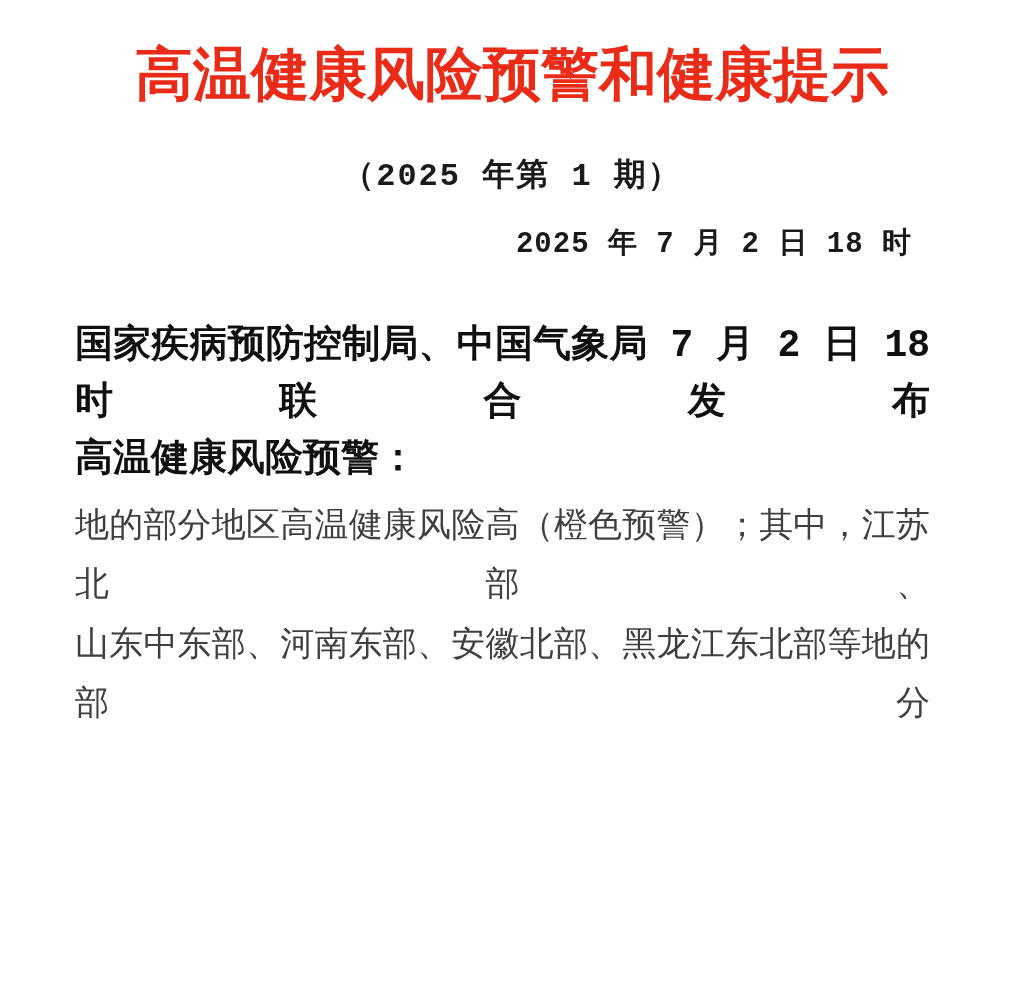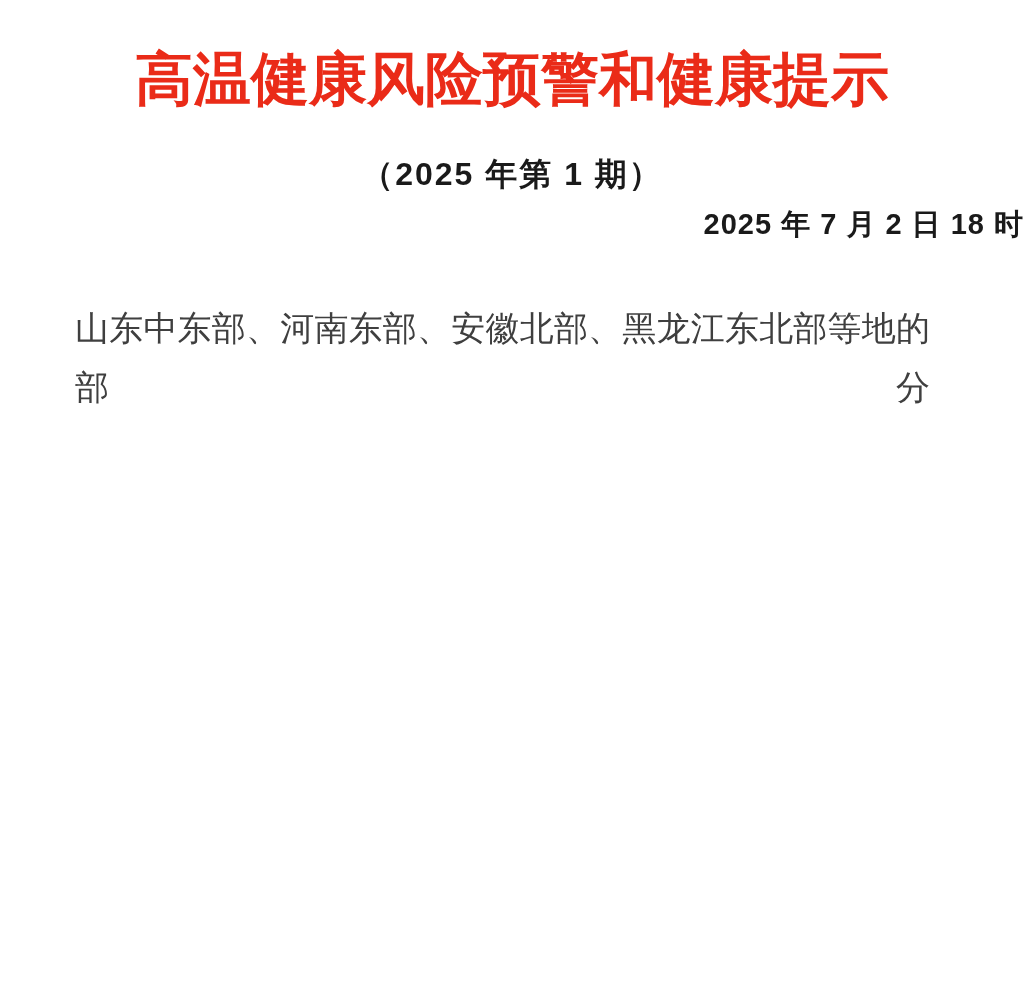--- a/index.html
+++ b/index.html
@@ -7,21 +7,21 @@
     padding: 0;
     background: #ffffff;
   }
   .page {
     position: relative;
     box-sizing: border-box;
     width: 1024px;
     height: 752px;
     background: #ffffff;
     padding-top: 46px;
-    font-family: Liberation Sans, sans-serif;
+    font-family: Liberation Mono, monospace;
     overflow: hidden;
   }
   .doc-title {
     margin: 0 80px;
     text-align: center;
     font-size: 58px;
     font-weight: bold;
     line-height: 1.15;
     letter-spacing: 0px;
     color: #ea2b18;
@@ -29,21 +29,22 @@
   }
   .issue-line {
     margin-top: 40px;
     text-align: center;
     font-size: 32px;
     font-weight: bold;
     letter-spacing: 2px;
     color: #1a1a1a;
   }
   .date-line {
-    margin-top: 8px;
+    margin-top: 26px;
+    padding-right: 112px;
     text-align: right;
     font-size: 29px;
     font-weight: bold;
     letter-spacing: 1px;
     color: #1a1a1a;
   }
   .heading {
     margin: 54px 94px 0 75px;
     font-size: 38px;
     font-weight: bold;
@@ -73,20 +74,23 @@
 
 <div class="page">
 
   <h1 class="doc-title" style="color: rgb(234, 43, 24);">高温健康风险预警和健康提示</h1>
 
   <div class="issue-line">（2025 年第 1 期）</div>
 
   <div class="date-line">2025 年 7 月 2 日 18 时</div>
 
   <div class="heading">
+    <div class="h-line stretch">国家疾病预防控制局、中国气象局 7 月 2 日 18 时联合发布</div>
+    <div class="h-line">高温健康风险预警：</div>
   </div>
 
   <div class="body-par">
+    <div class="b-line">地的部分地区高温健康风险高（橙色预警）；其中，江苏北部、</div>
     <div class="b-line">山东中东部、河南东部、安徽北部、黑龙江东北部等地的部分</div>
 
   </div>
 
 </div>
 
 </body></html>

